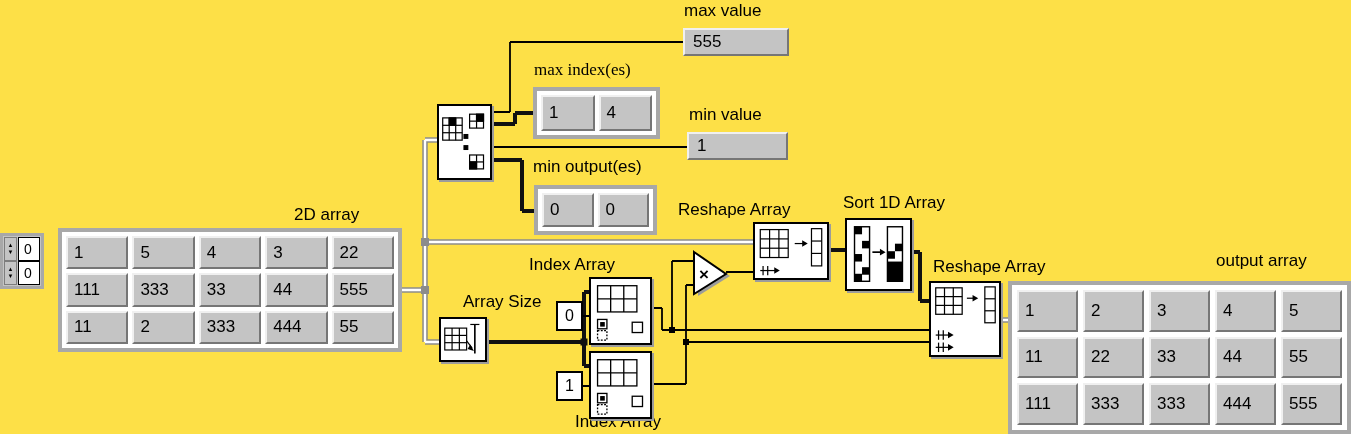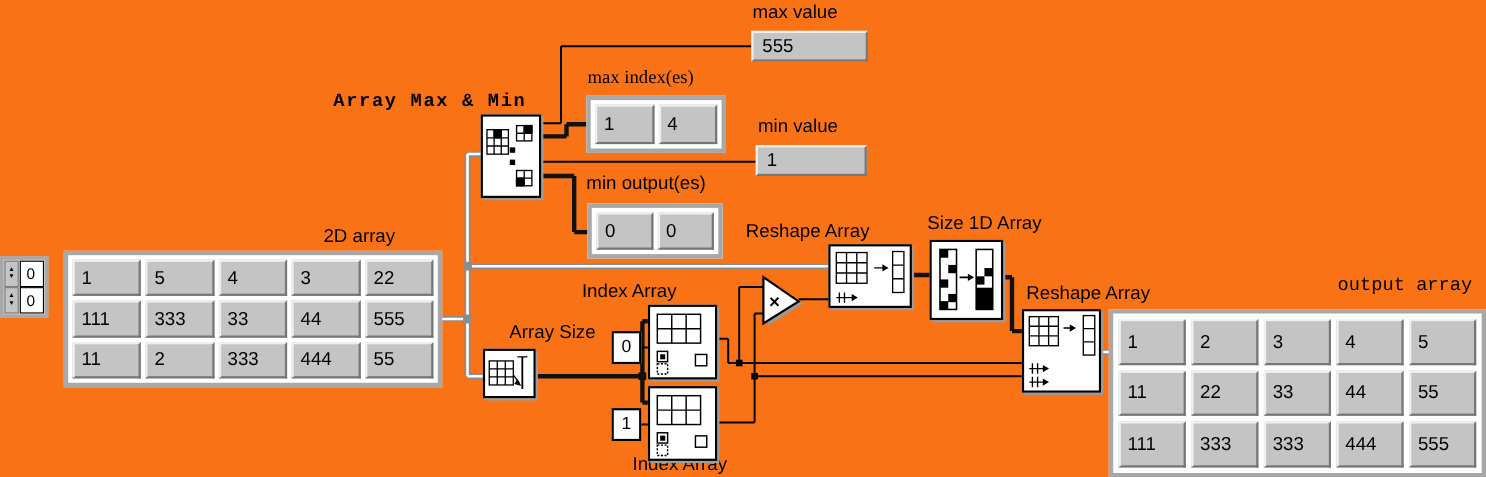--- a/index.html
+++ b/index.html
@@ -1,17 +1,17 @@
 <!DOCTYPE html>
 <html><head>
 <meta charset="utf-8">
 <style>
   html,body{margin:0;padding:0;background:#fff;}
   *{box-sizing:border-box;}
-  #canvas{position:relative;width:1351px;height:434px;background:#f97316;
+  #canvas{position:relative;width:1351px;height:434px;background:#fde047;
           font-family:"Liberation Sans",sans-serif;overflow:hidden;}
   .lbl{position:absolute;font-size:17px;color:#000;white-space:nowrap;line-height:1.1;}
   .lbl-fn{font-family:"Liberation Mono",monospace;font-weight:bold;font-size:17px;letter-spacing:1.5px;}
   .wires{position:absolute;left:0;top:0;pointer-events:none;}
   .frame{position:absolute;border:4px solid #a8a8a8;background:#fff;}
   .grid{display:grid;gap:4px;padding:4px;width:100%;height:100%;}
   .grid.g5{grid-template-columns:repeat(5,1fr);grid-template-rows:repeat(3,1fr);}
   .grid.g2{grid-template-columns:repeat(2,1fr);grid-template-rows:1fr;}
   .grid.pad5{gap:5px;padding:5px;}
   .cell{background:#c4c4c4;border-style:solid;border-width:2px;
@@ -48,29 +48,28 @@
     <rect x="580.5" y="338.5" width="7" height="7" fill="#111111"></rect>
     <path d="M492 112 H510 M510 112 V42 M510 42 H685 M492 147 H689 M583 316 H591 M583 386 H591 M652 308 H662 M662 308 V330 M662 330 H931 M672 330 V261 M672 261 H696 M652 384 H686 M686 384 V285 M686 285 H696 M686 342 H931 M726 272 H755" stroke="#000000" stroke-width="1.8" fill="none"></path>
     <rect x="669" y="327" width="6" height="6" fill="#000000"></rect>
     <rect x="683" y="339" width="6" height="6" fill="#000000"></rect>
   </svg>
 
   <div class="lbl" style="left:684px;top:2px;">max value</div>
   <div class="lbl" style="left:534px;top:61px;font-family:Liberation Serif, serif;">max index(es)</div>
   <div class="lbl" style="left:689px;top:106px;">min value</div>
   <div class="lbl" style="left:533px;top:158px;">min output(es)</div>
-  <div class="lbl lbl-fn" style="left:303px;top:84px;">Array Max &amp; Min</div>
   <div class="lbl" style="left:294px;top:206px;">2D array</div>
   <div class="lbl" style="left:463px;top:293px;">Array Size</div>
   <div class="lbl" style="left:529px;top:256px;">Index Array</div>
   <div class="lbl" style="left:575px;top:413px;">Index Array</div>
   <div class="lbl" style="left:678px;top:201px;">Reshape Array</div>
-  <div class="lbl" style="left:843px;top:194px;">Size 1D Array</div>
+  <div class="lbl" style="left:843px;top:194px;">Sort 1D Array</div>
   <div class="lbl" style="left:933px;top:258px;">Reshape Array</div>
-  <div class="lbl" style="left:1216px;top:252px;font-family:Liberation Mono, monospace;">output array</div>
+  <div class="lbl" style="left:1216px;top:252px;">output array</div>
 
   <div class="idx-frame">
     <div class="idx-row">
       <div class="idx-spin">
         <span>▲</span>
         <span>▼</span>
       </div>
       <div class="idx-val">0</div>
     </div>
     <div class="idx-row">

